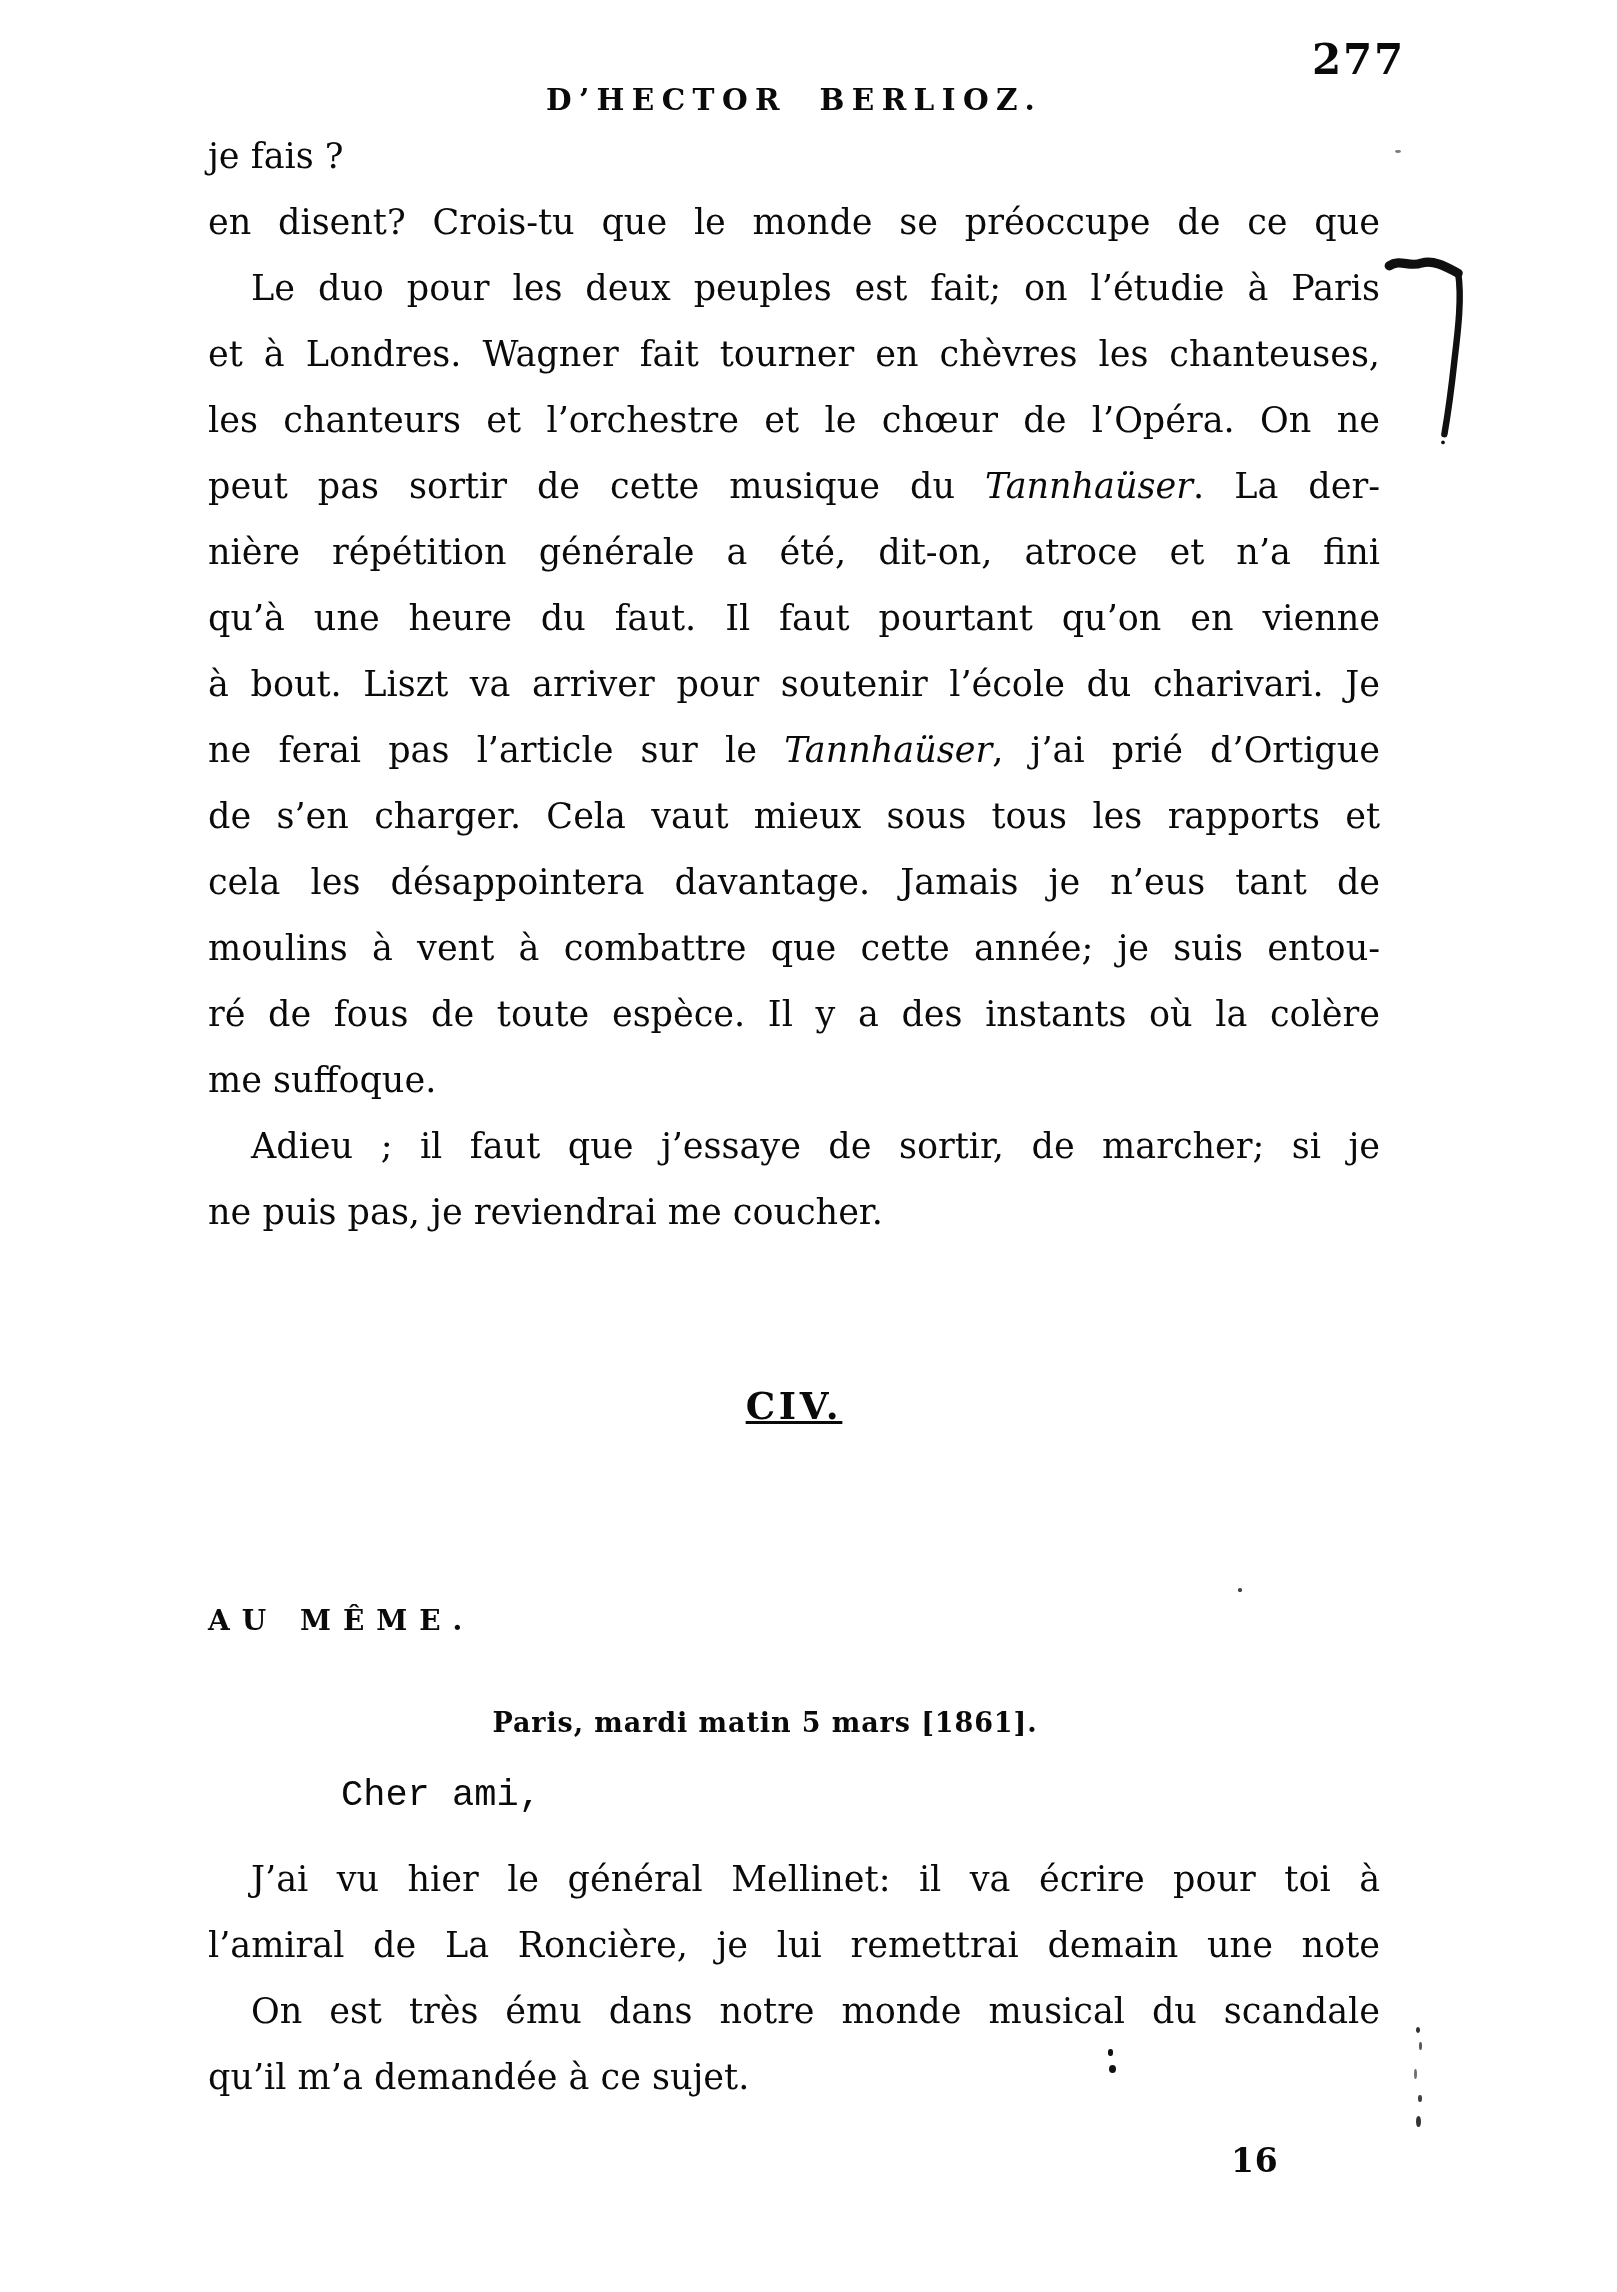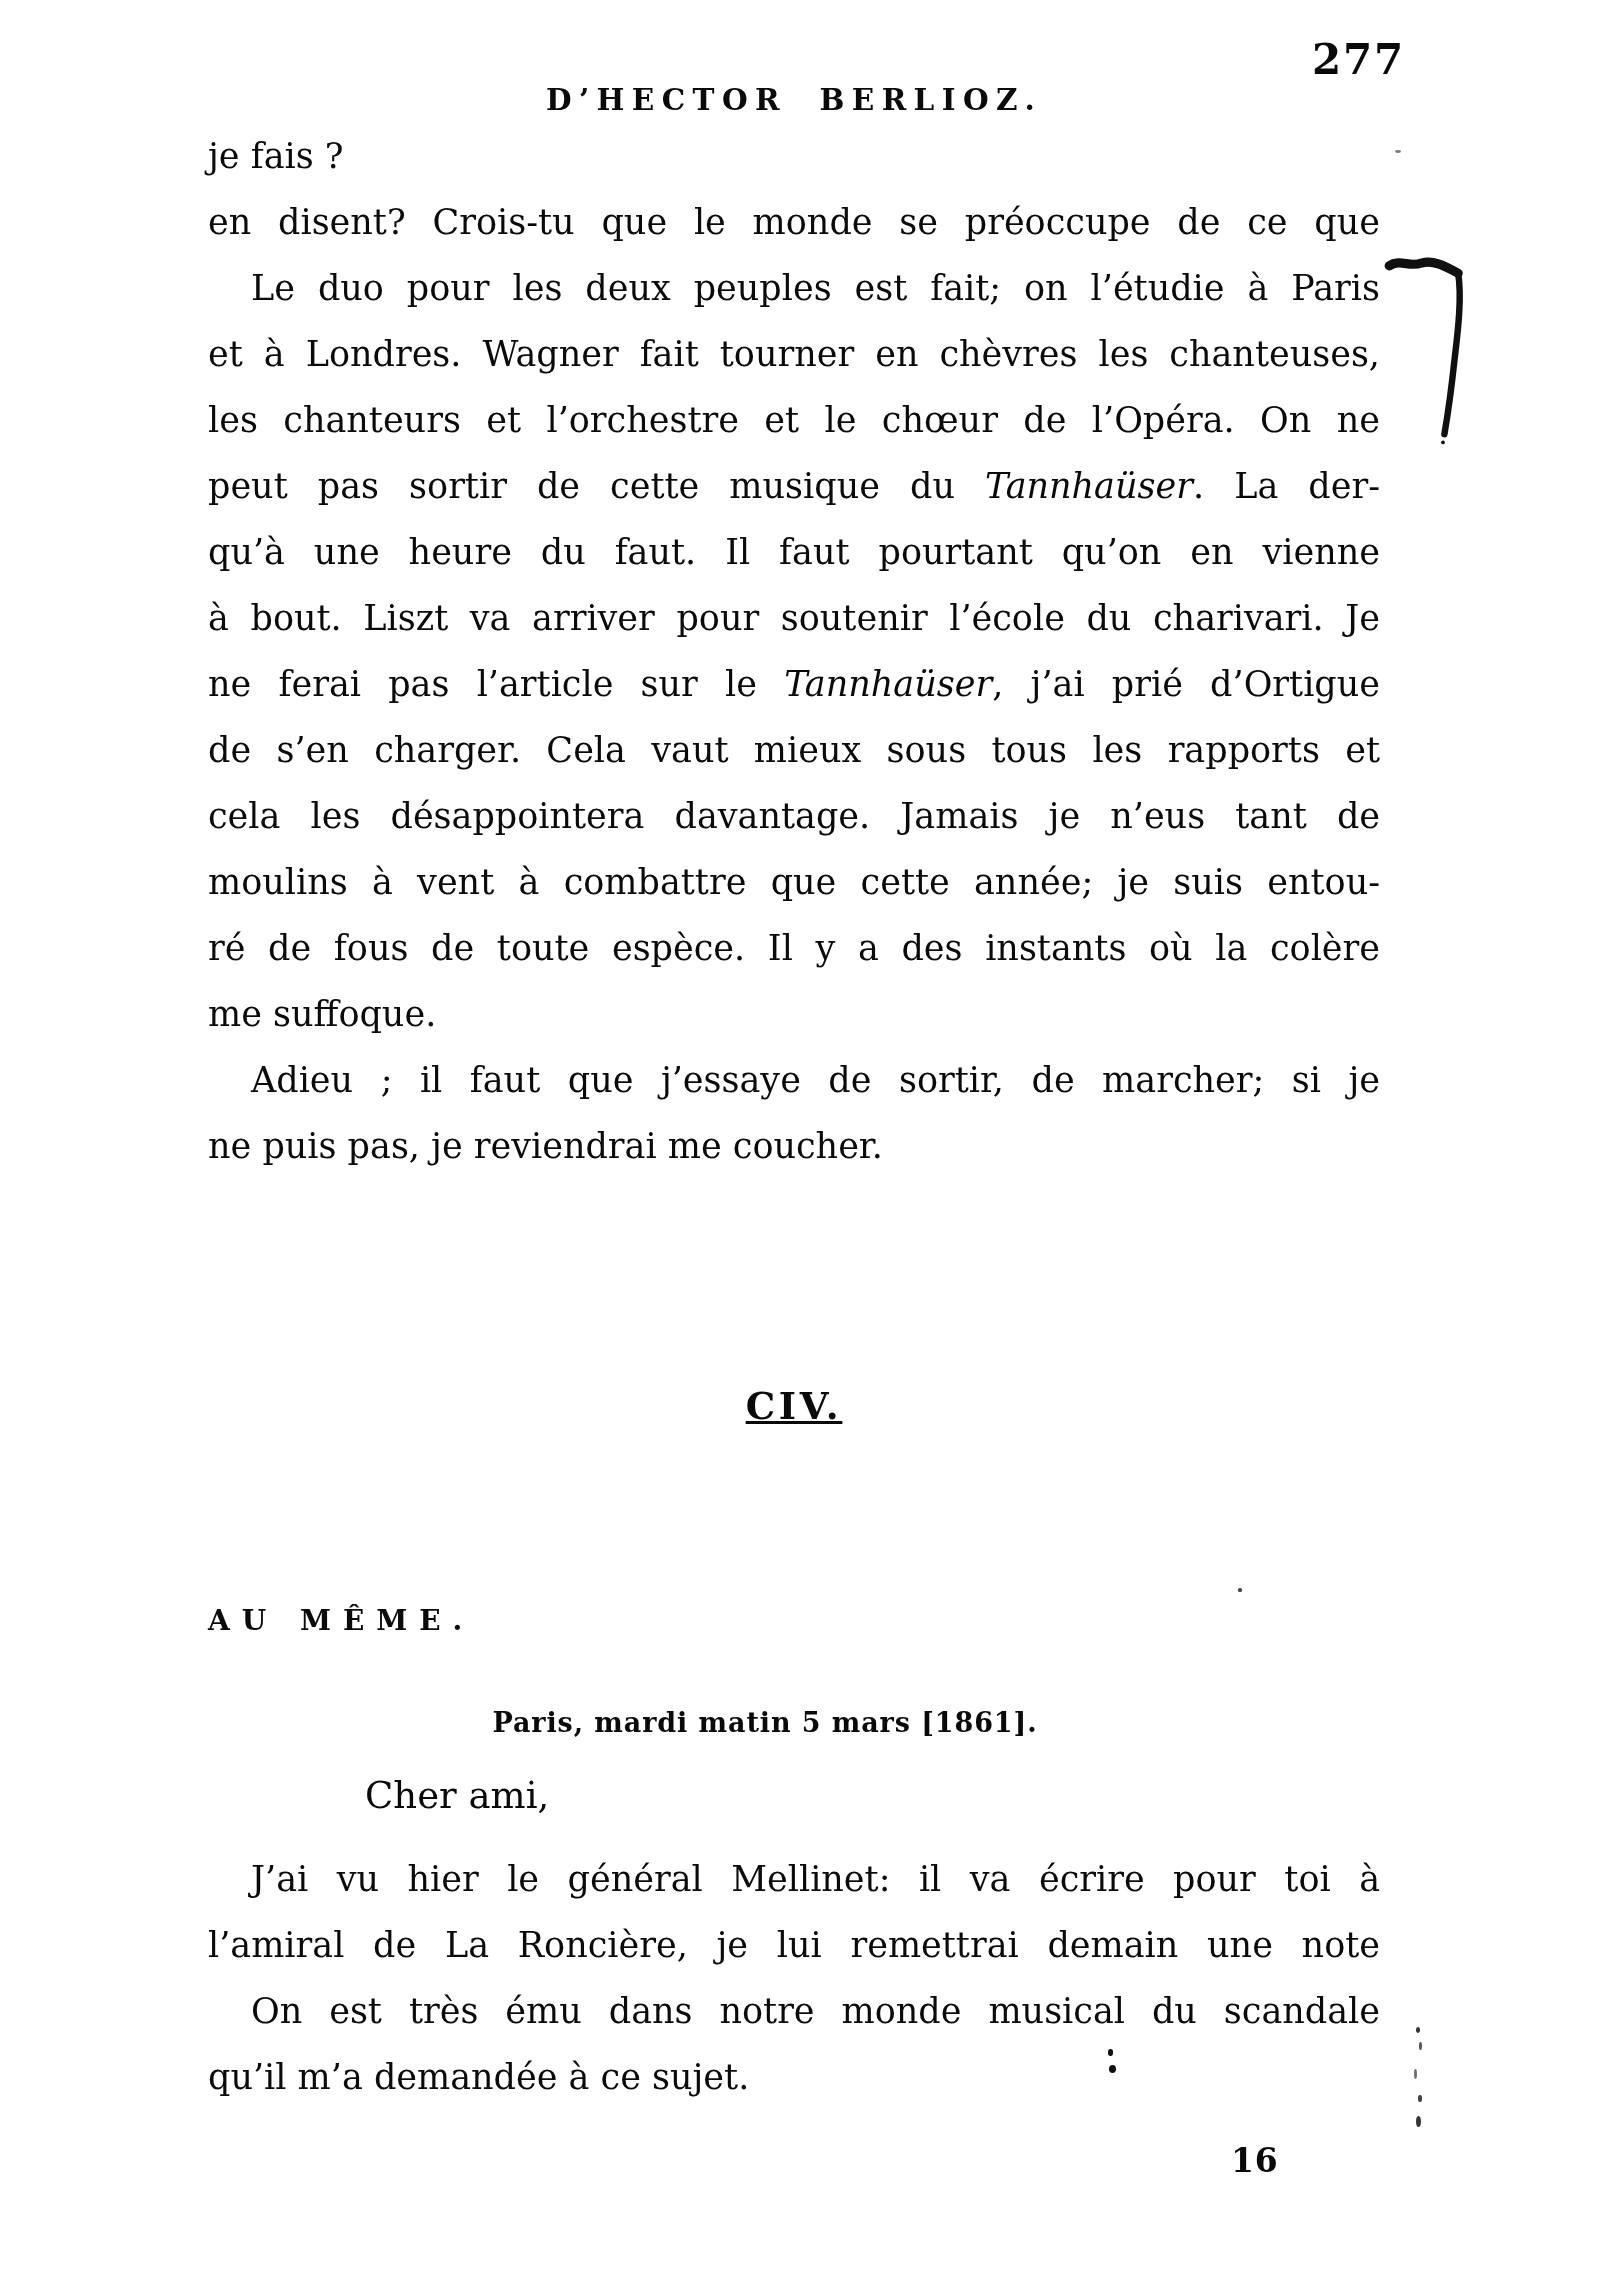--- a/index.html
+++ b/index.html
@@ -88,26 +88,27 @@
     width: 1172px;
     box-sizing: border-box;
     padding-right: 72px;
     text-align: center;
     font-size: 27px;
     font-weight: bold;
     letter-spacing: 0.9px;
   }
   .salutation {
     position: absolute;
-    left: 220px;
+    left: 196px;
     top: 1774px;
     width: 1172px;
     box-sizing: border-box;
     padding-left: 145px;
     font-size: 37px;
+    font-family: Liberation Mono, monospace;
   }
   
   .sig-mark {
     position: absolute;
     left: 1231px;
     top: 2141px;
     font-size: 33px;
     font-weight: bold;
     letter-spacing: 0.9px;
   }
@@ -134,20 +135,21 @@
   <div class="running-head">D’HECTOR BERLIOZ.</div>
   <div class="folio">277</div>
 
   <div class="text-block block-letter1">
       <div class="line no-just">je fais ?</div>
       <div class="line">en disent? Crois-tu que le  monde se préoccupe de ce que</div>
       <div class="line indent">Le duo pour les deux peuples est fait; on l’étudie à Paris</div>
       <div class="line">et à Londres. Wagner fait tourner en chèvres les chanteuses,</div>
       <div class="line">les chanteurs et l’orchestre et le chœur de l’Opéra. On ne</div>
       <div class="line">peut pas sortir de cette  musique du <i>Tannhaüser</i>. La der-</div>
+      <div class="line">nière  répétition générale a été, dit-on, atroce et n’a fini</div>
       <div class="line">qu’à une heure du faut. Il faut pourtant qu’on en vienne</div>
       <div class="line">à bout.  Liszt va arriver pour soutenir l’école du charivari. Je</div>
       <div class="line">ne ferai  pas  l’article sur  le <i>Tannhaüser</i>, j’ai prié d’Ortigue</div>
       <div class="line">de s’en charger. Cela  vaut  mieux  sous  tous  les rapports et</div>
       <div class="line">cela les désappointera  davantage.  Jamais  je  n’eus  tant  de</div>
       <div class="line">moulins à vent à combattre que cette année; je suis entou-</div>
       <div class="line">ré de fous de toute espèce. Il y a des instants où la colère</div>
       <div class="line no-just">me suffoque.</div>
       <div class="line indent">Adieu ;  il faut que j’essaye de  sortir, de  marcher;  si je</div>
       <div class="line no-just">ne puis pas, je reviendrai  me coucher.</div>

